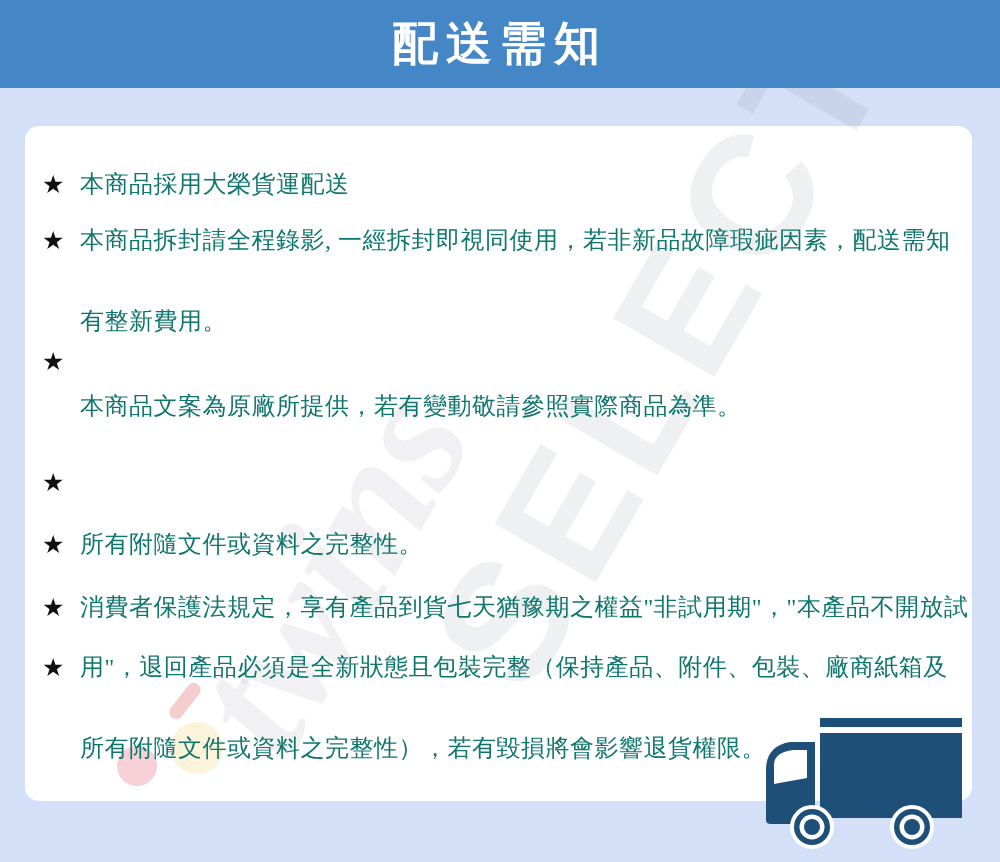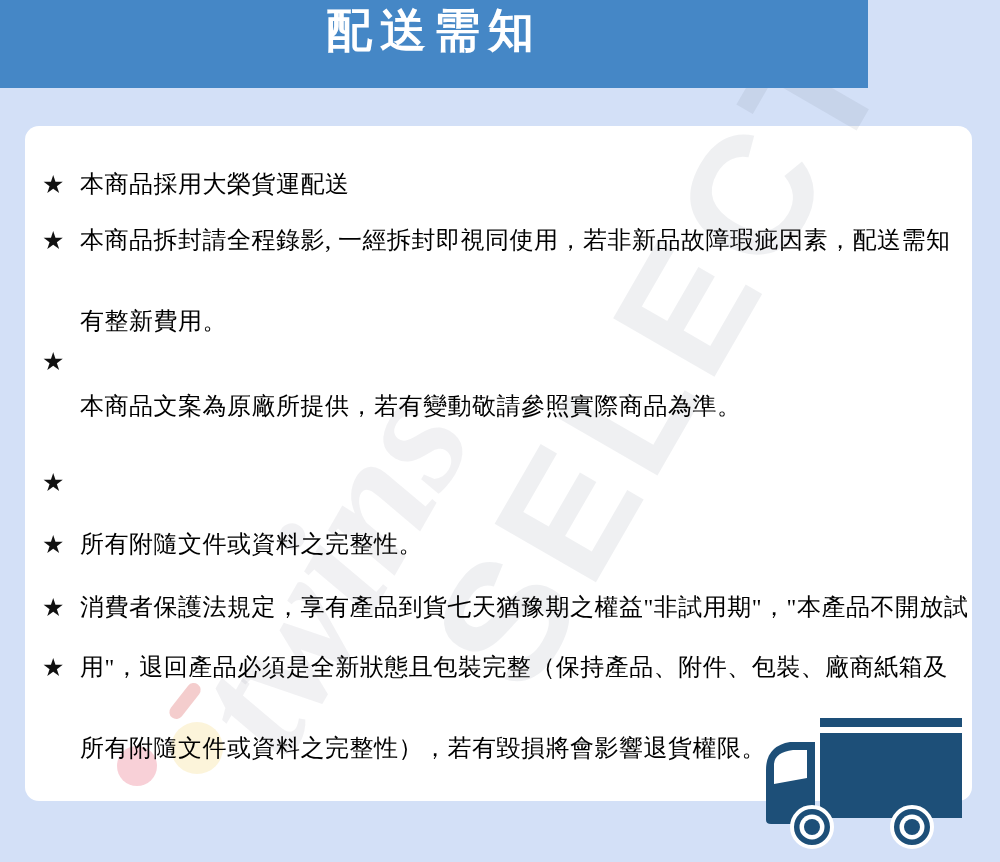--- a/index.html
+++ b/index.html
@@ -5,23 +5,23 @@
   html,body{margin:0;padding:0;}
   .page{
     position:relative;
     width:1000px;height:862px;
     background:#d3e0f7;
     overflow:hidden;
     font-family:"Liberation Serif","DejaVu Serif",serif;
   }
   
   .header{
-    position:absolute;left:0;top:0;width:868px;height:88px;
+    position:absolute;left:0;top:0;width:1000px;height:88px;
     background:#4587c6;
-    display:flex;align-items:flex-start;justify-content:center;
+    display:flex;align-items:center;justify-content:center;
     z-index:5;
   }
   .header .title{
     color:#ffffff;font-size:46px;font-weight:bold;letter-spacing:8px;
   }
   
   .card{
     position:absolute;left:25px;top:126px;width:947px;height:675px;
     background:#ffffff;border-radius:14px;
     z-index:1;
@@ -58,21 +58,21 @@
   
   .rows{position:absolute;left:25px;top:126px;width:947px;height:675px;z-index:3;}
   .row{
     position:absolute;left:17px;right:8px;height:34px;
     display:flex;align-items:center;white-space:nowrap;overflow:visible;
   }
   .star{
     width:38px;flex:0 0 38px;font-size:25px;color:#111111;line-height:1;
   }
   .row .txt{
-    font-size:24px;color:#000000;letter-spacing:0.5px;line-height:1;
+    font-size:24px;color:#0f766e;letter-spacing:0.5px;line-height:1;
   }
   .r0{top:41px;} .r1{top:97px;} .r2{top:157px;margin-top:21px;} .r3{top:218px;} .r4{top:263px;}
   .r5{top:339px;} .r6{top:401px;} .r7{top:464px;} .r8{top:524px;} .r9{top:585px;margin-top:20px;}
   
   .truck{
     position:absolute;left:760px;top:706px;width:215px;height:145px;
     z-index:4;color:#1d4f78;
   }
 </style>
 </head>

